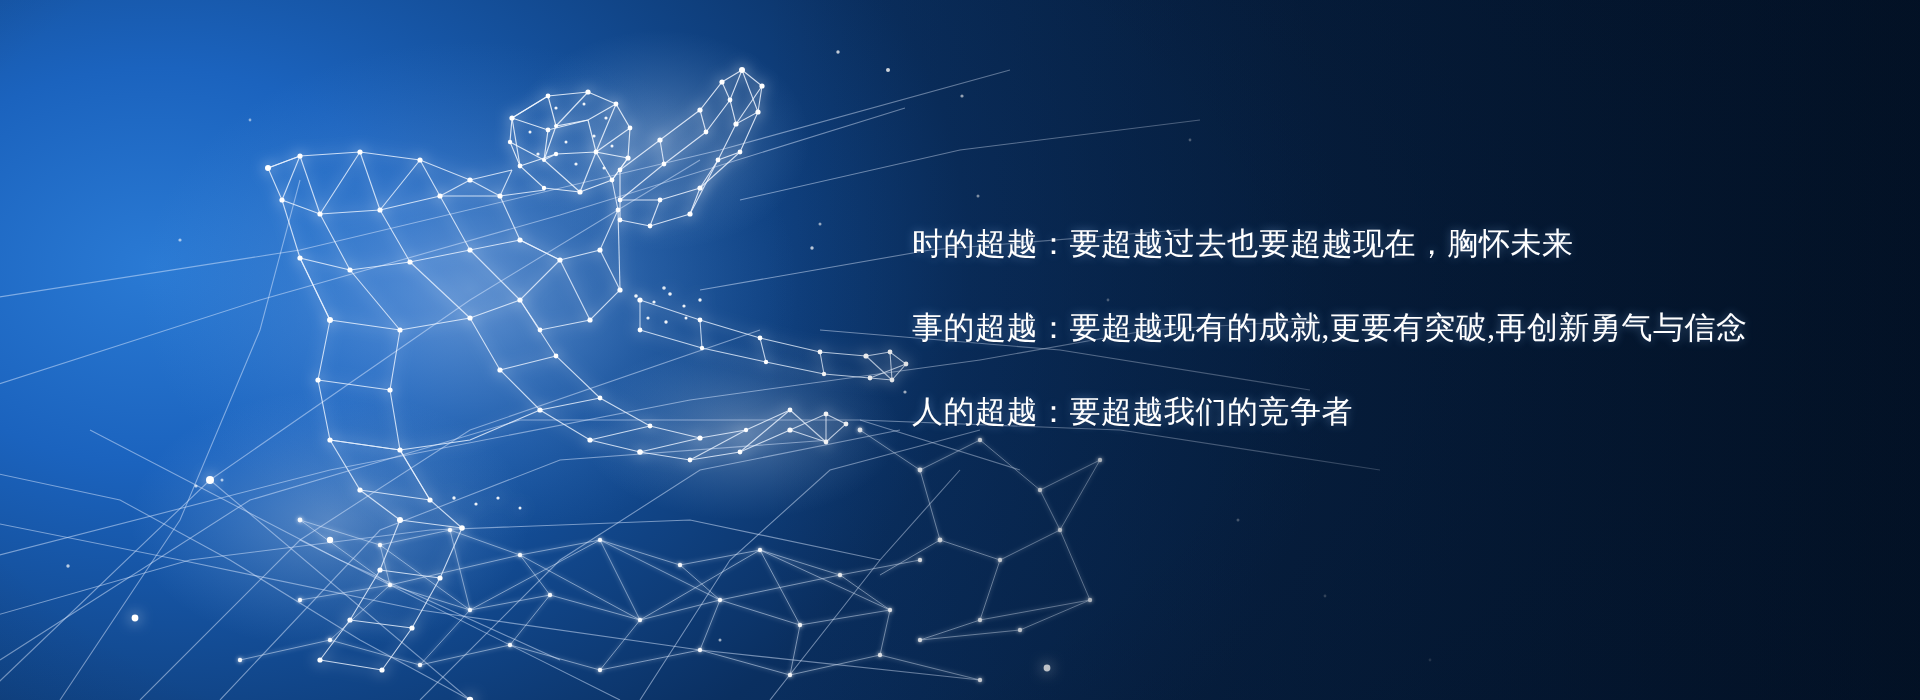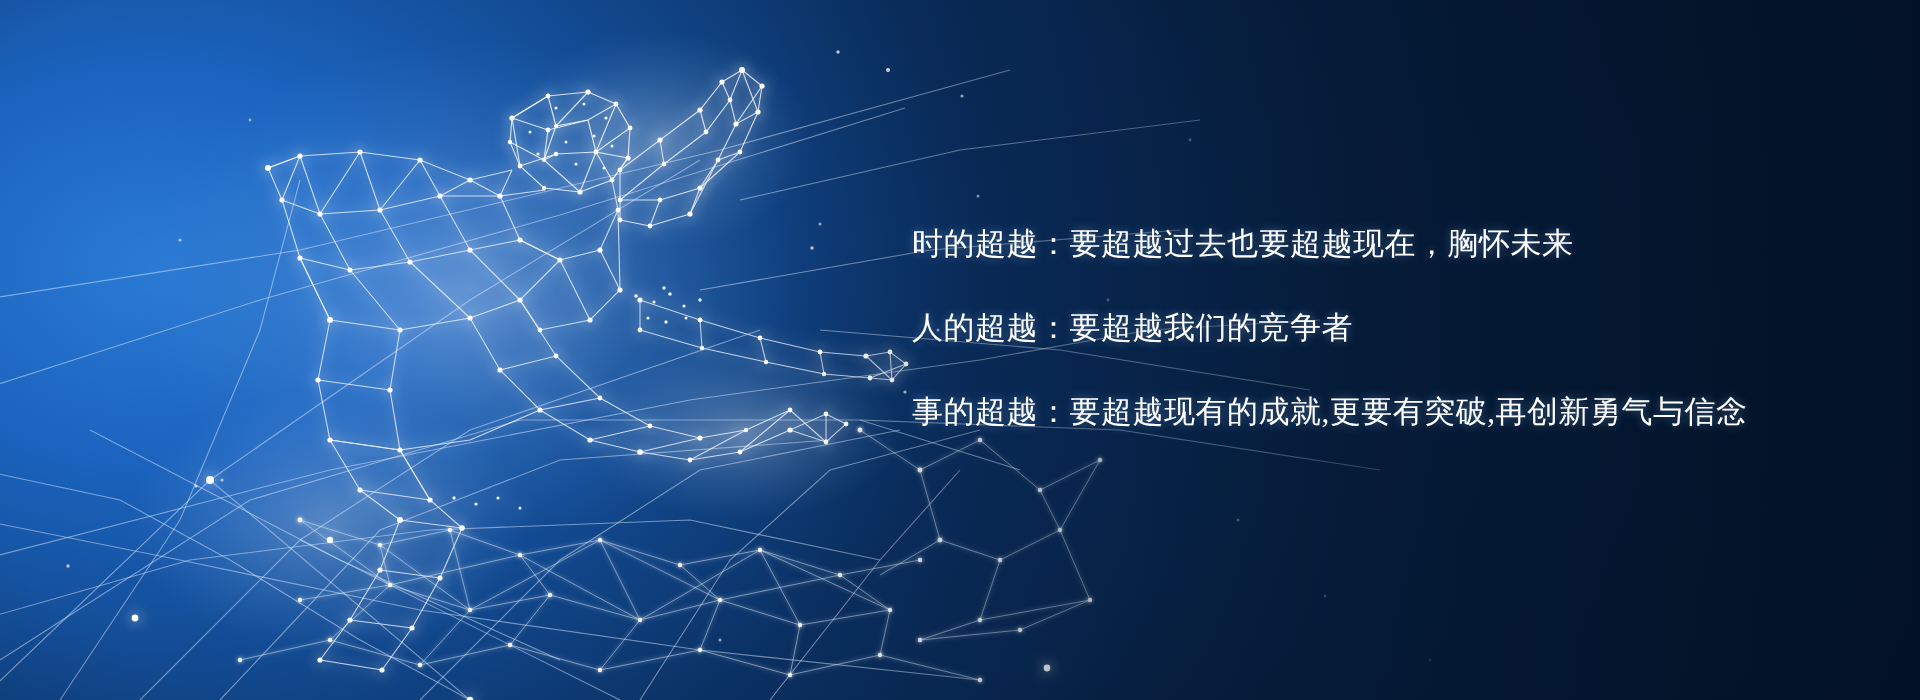--- a/index.html
+++ b/index.html
@@ -474,17 +474,17 @@
       <circle cx="720" cy="640" r="1.5" fill-opacity="0.6"></circle>
       <circle cx="1430" cy="660" r="1.4" fill-opacity="0.35"></circle>
     </g>
   </svg>
 
   <div class="bg-right-dark"></div>
   <div class="bg-vignette"></div>
 
   <div class="text-block">
     <div class="line">时的超越：要超越过去也要超越现在，胸怀未来</div>
+    <div class="line">事的超越：要超越现有的成就,更要有突破,再创新勇气与信念</div>
     <div class="line">人的超越：要超越我们的竞争者</div>
-    <div class="line">事的超越：要超越现有的成就,更要有突破,再创新勇气与信念</div>
   </div>
 
 </div>
 
 </body></html>

